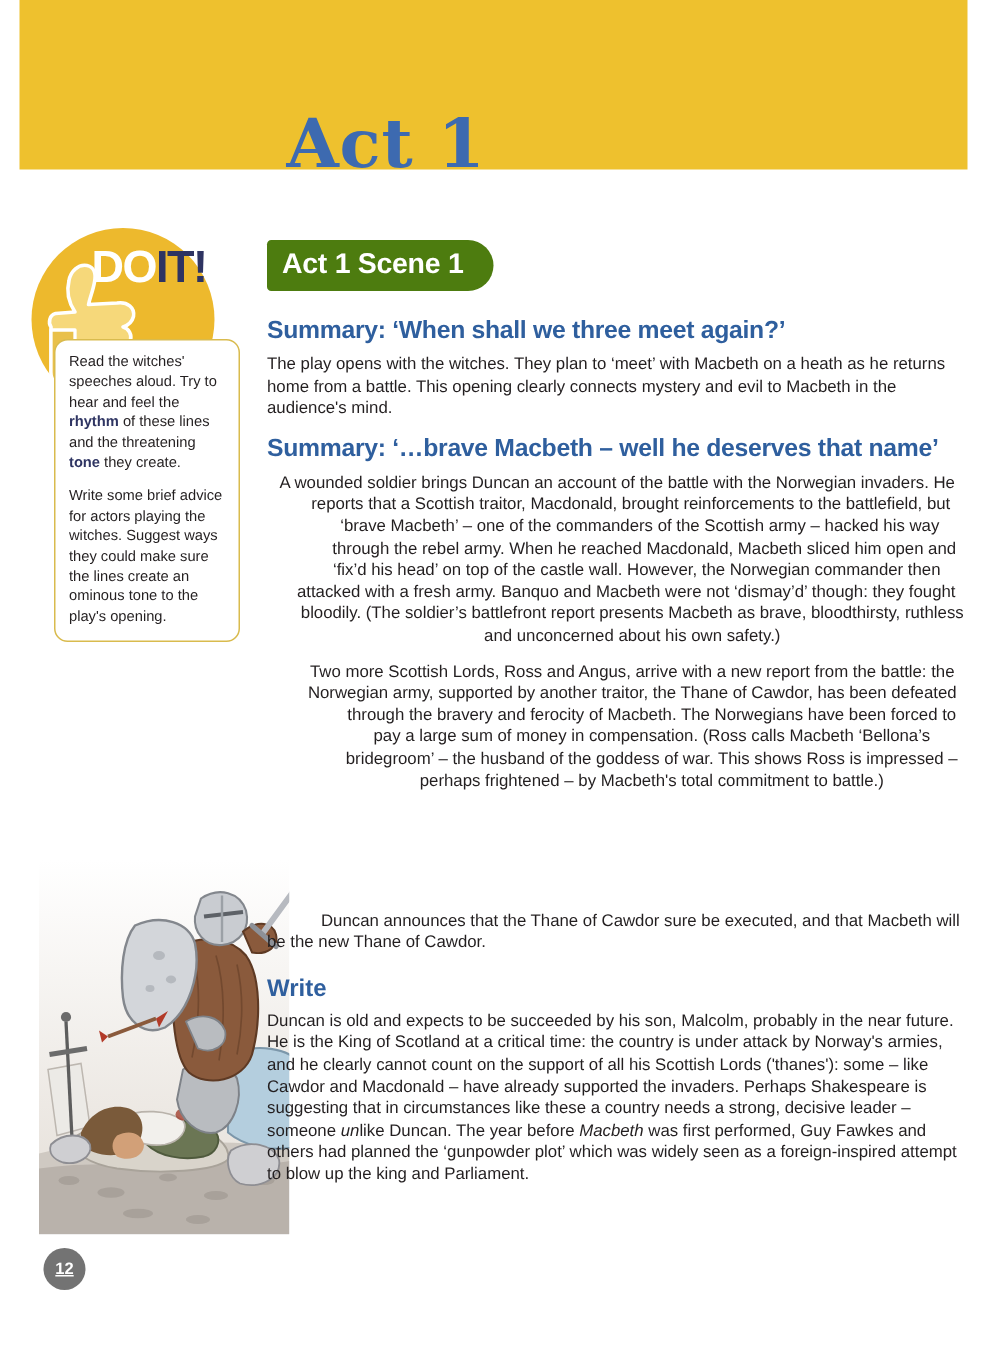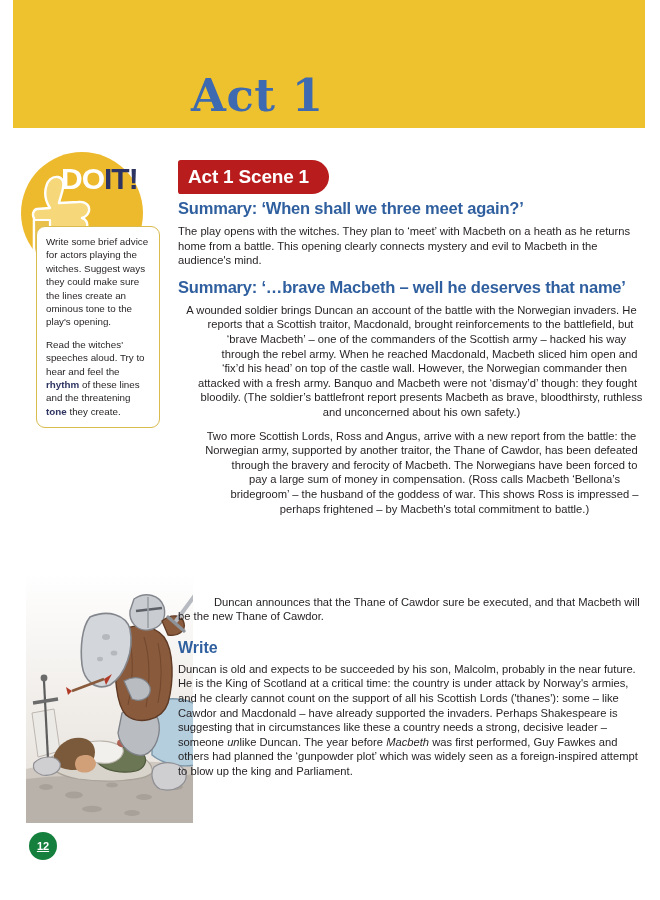--- a/index.html
+++ b/index.html
@@ -15,21 +15,21 @@
     font-family: "Liberation Sans", sans-serif;
     color: #231f20;
   }
 
   
   .header-band {
     position: absolute;
     left: 13px;
     top: 0;
     width: 632px;
-    height: 128px;
+    height: 113px;
     background: #eec12e;
   }
   .act-title {
     position: absolute;
     left: 178px;
     top: 73px;
     font-family: "DejaVu Serif", "Liberation Serif", serif;
     font-weight: bold;
     font-size: 45px;
     line-height: 1;
@@ -114,49 +114,49 @@
   .illus svg { display: block; }
 
   
   .page-num {
     position: absolute;
     left: 29px;
     top: 832px;
     width: 28px;
     height: 28px;
     border-radius: 50%;
-    background: #15803d;
+    background: #737373;
     color: #ffffff;
     font-size: 11px;
     font-weight: bold;
     display: flex;
     align-items: center;
     justify-content: center;
     text-decoration: underline;
   }
 
   
   .main-col {
     position: absolute;
     left: 178px;
     top: 160px;
     width: 467px;
   }
 
   .scene-badge {
     display: inline-block;
-    background: #b91c1c;
+    background: #4d7c0f;
     color: #ffffff;
     font-weight: bold;
     font-size: 19px;
     line-height: 1;
     padding: 7px 20px 8px 10px;
     border-radius: 3px 18px 18px 3px;
     letter-spacing: -0.2px;
-    margin: 0 0 4px 0;
+    margin: 0 0 16px 0;
   }
 
   h2.summary {
     margin: 0 0 6px 0;
     font-size: 16.5px;
     line-height: 20px;
     font-weight: bold;
     color: #2f5f9e;
     letter-spacing: -0.2px;
   }
@@ -218,22 +218,22 @@
                  L16 84 C10 84 6 80 6 74 Z" fill="#f6d87a" stroke="#ffffff" stroke-width="2.4" stroke-linejoin="round"></path>
         <path d="M6 46 L6 74 C6 80 10 84 16 84 L22 84 L22 46 Z" fill="#e9c04a" stroke="#ffffff" stroke-width="2.2" stroke-linejoin="round"></path>
       </svg>
     </div>
     <div class="doit-text">
       <span class="doit-do">DO</span><span class="doit-it">IT!</span>
     </div>
   </div>
 
   <div class="doit-box">
+    <p><span>Read the witches' speeches aloud. Try to hear and feel the </span><b>rhythm</b><span> of these lines and the threatening </span><b>tone</b><span> they create.</span></p>
     <p>Write some brief advice for actors playing the witches. Suggest ways they could make sure the lines create an ominous tone to the play's opening.</p>
-    <p><span>Read the witches' speeches aloud. Try to hear and feel the </span><b>rhythm</b><span> of these lines and the threatening </span><b>tone</b><span> they create.</span></p>
   </div>
 
   <div class="illus">
     <svg width="167" height="250" viewBox="0 0 167 250">
       <defs>
         <linearGradient id="gr" x1="0" y1="0" x2="0" y2="1">
           <stop offset="0%" stop-color="#ffffff"></stop>
           <stop offset="100%" stop-color="#e9e4de"></stop>
         </linearGradient>
       </defs>

